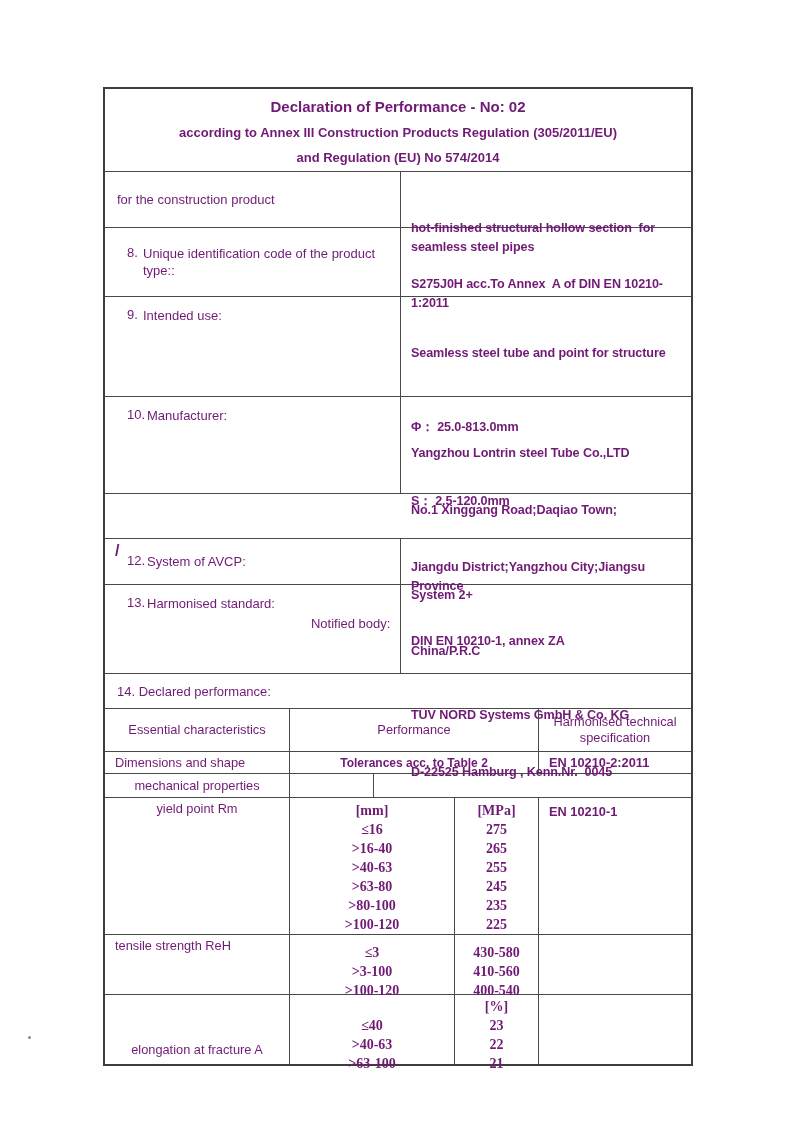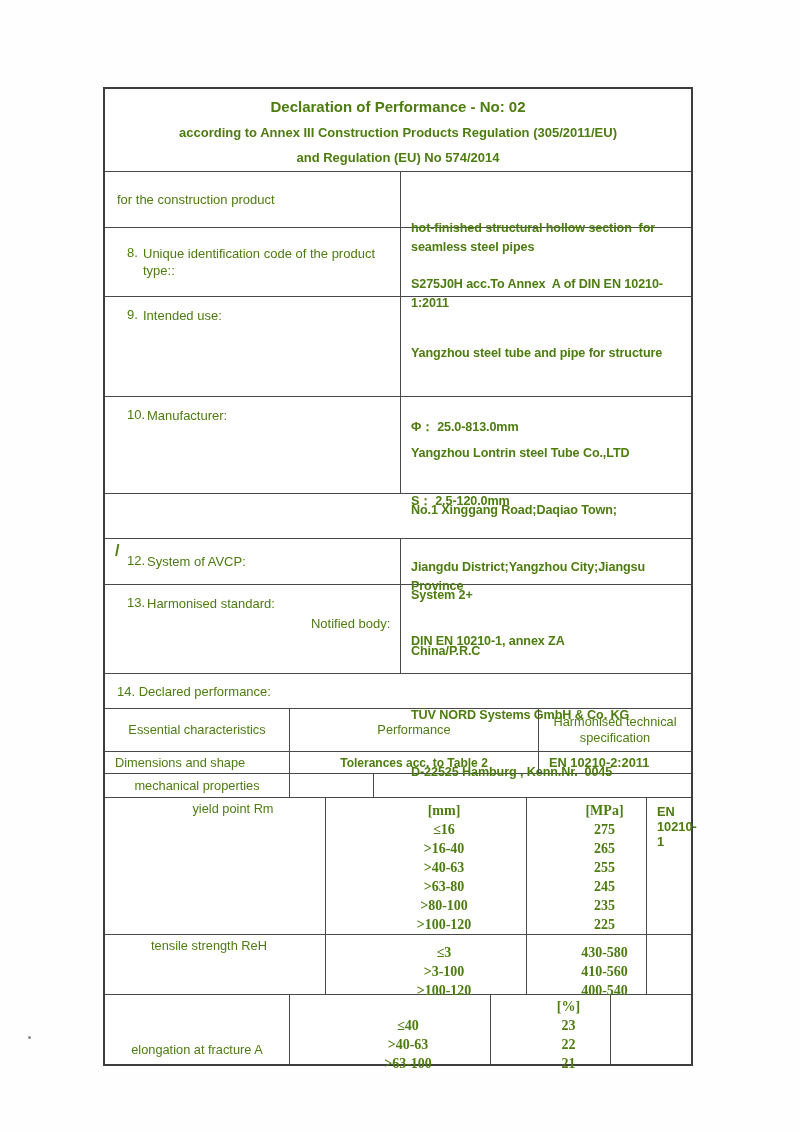--- a/index.html
+++ b/index.html
@@ -1,19 +1,19 @@
 <!DOCTYPE html>
 <html><head>
 <meta charset="utf-8">
 <style>
   * { margin:0; padding:0; box-sizing:border-box; }
   body { background:#e9e9e9; }
   .page {
     position:relative; width:800px; height:1132px; margin:0 auto;
-    background:#fefefe; color:#4d7c0f;
+    background:#fefefe; color:#701a75;
     font-family:"Liberation Sans", sans-serif; overflow:hidden;
   }
   .tbl {
     position:absolute; left:103px; top:87px; width:590px;
     border:2px solid #3d3d3d; background:#fff;
   }
   .row { display:flex; border-bottom:1.6px solid #494949; }
   .row:last-child { border-bottom:none; }
 
   
@@ -50,21 +50,21 @@
   .c1 { width:185px; flex:none; font-size:12.8px; }
   .c2 { width:249px; flex:none; }
   .c2a { width:165px; flex:none; }
   .c2b { width:84px; flex:none; }
   .c3 { flex:1; }
   .h43{height:43px}.h22{height:22px}.h24{height:24px}
   .h137{height:137px}.h60{height:60px}
   .hdr { font-size:12.8px; line-height:16px; }
   .bold { font-weight:bold; }
   .leftal { align-items:flex-start; text-align:left; padding-left:10px; }
-  .topal { justify-content:flex-start;margin-left:36px; }
+  .topal { justify-content:flex-start; }
   .botal { justify-content:flex-end; padding-bottom:7px; }
   .ser { font-family:"Liberation Serif", serif; font-weight:bold;
          font-size:14px; line-height:19px; }
   .ser-lg { font-size:14.5px; }
   .specs { padding-top:3px; }
   .spec-cell { justify-content:flex-start; align-items:flex-start;
                text-align:left; padding:6px 0 0 10px; font-size:12.8px; }
   .pt4{padding-top:3px}.pt8{padding-top:8px}.pt21{padding-top:21px}
   .lblcell { font-size:12.8px; }
 
@@ -107,21 +107,21 @@
     </div>
 
     <div class="row h100">
       <div class="lc">
         <span class="inner">
             <span class="num">9.</span>
         <span class="lbl">Intended use:</span>
           </span>
       </div>
       <div class="rc gap-9">
-        <div class="v">Yangzhou steel tube and pipe for structure</div>
+        <div class="v">Seamless steel tube and point for structure</div>
         <div class="v">Φ： 25.0-813.0mm</div>
         <div class="v">S： 2.5-120.0mm</div>
       </div>
     </div>
 
     <div class="row h97">
       <div class="lc">
         <span class="inner">
             <span class="num n2">10.</span>
         <span class="lbl">Manufacturer:</span>

